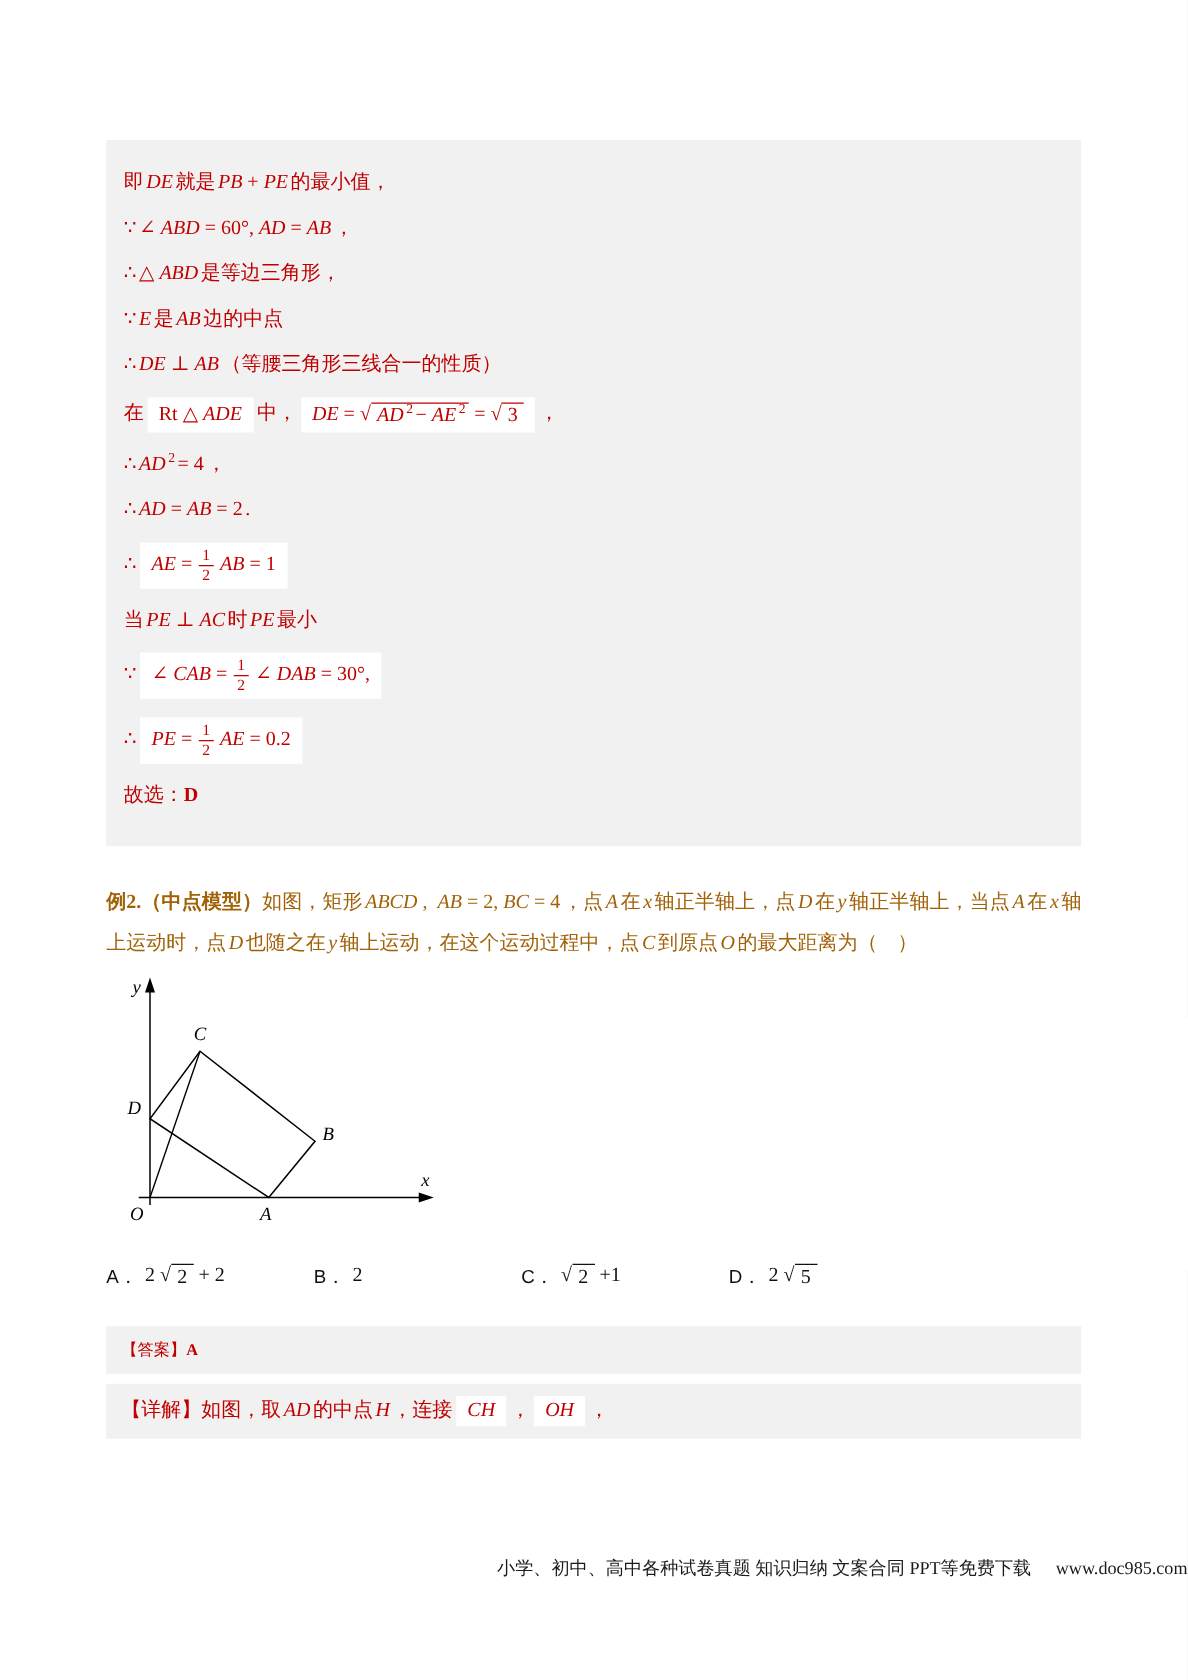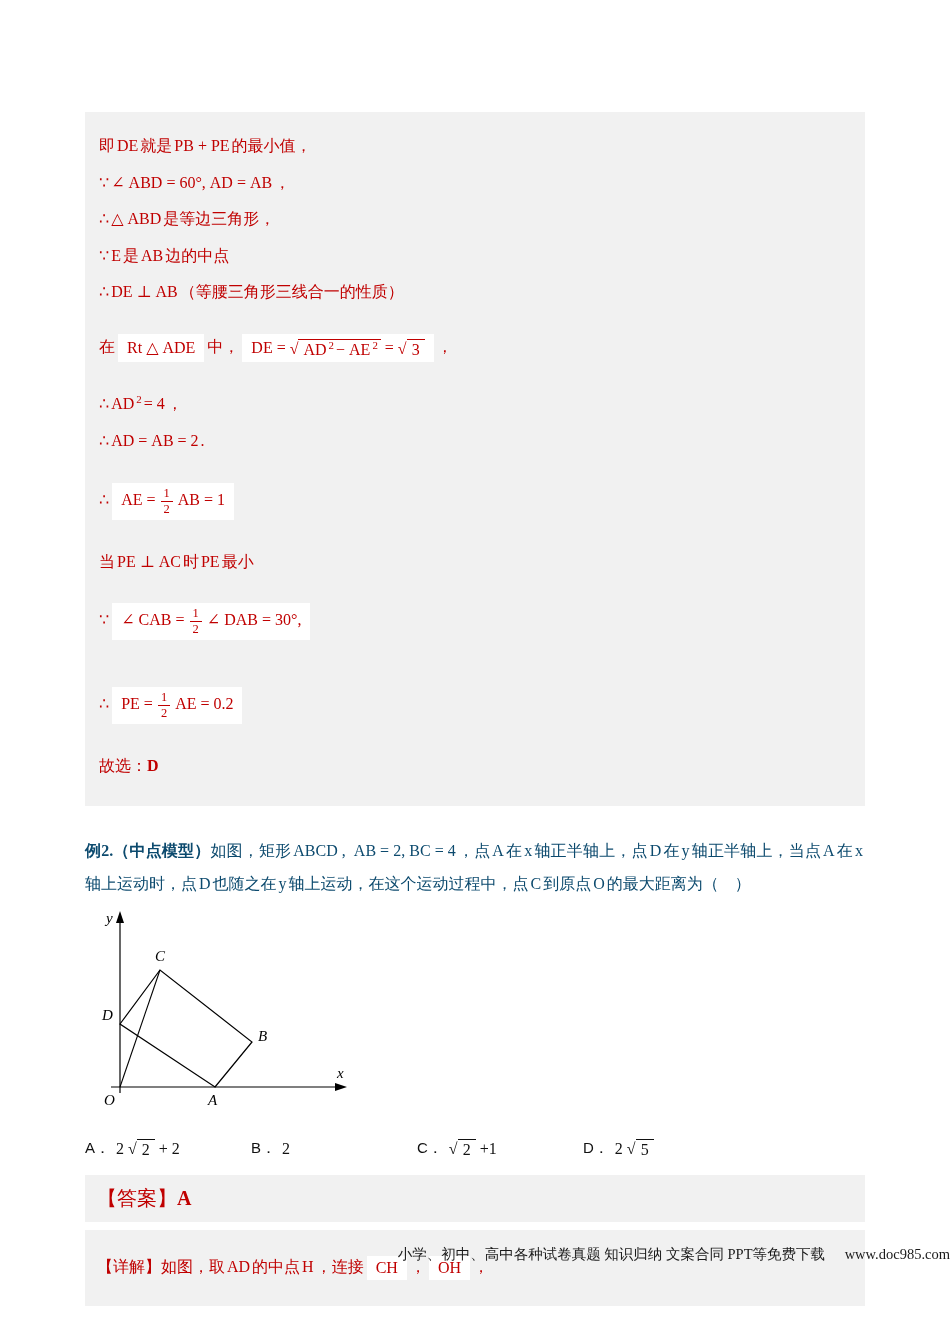--- a/index.html
+++ b/index.html
@@ -7,44 +7,44 @@
   body { margin:0; background:#e8e8e8; font-family:"Liberation Serif","DejaVu Serif",serif; }
   .page { position:relative; width:950px; height:1344px; margin:0 auto; background:#ffffff; overflow:hidden; }
 
   .gray-block { background:var(--gray); margin-left:85px; margin-right:85px; }
 
   .proof { margin-top:112px; padding:8px 12px 14px; }
   .proof-line { margin:15px 2px; color:var(--red); font-size:16px; line-height:1.35; }
 
   .cn { }
   .op { padding:0 2px; }
-  .m  { padding:0 2px; }
+  .m  { font-style:italic; padding:0 2px; }
   .bold { font-weight:bold; }
   .sup { font-size:0.68em; vertical-align:super; line-height:0; }
 
-  .eqbox { background:#ffffff; padding:3px 7px; margin:16px 3px; display:inline-block; vertical-align:middle; }
+  .eqbox { background:#ffffff; padding:3px 7px; margin:0 3px; display:inline-block; vertical-align:middle; }
 
   .frac { display:inline-flex; flex-direction:column; vertical-align:middle; font-size:0.78em; line-height:1.2; text-align:center; margin:0 3px; }
   .frac .num { border-bottom:1px solid currentColor; padding:0 3px; }
   .frac .den { padding:0 3px; }
 
   .sqrt { display:inline-flex; align-items:stretch; vertical-align:middle; margin:0 2px; }
   .rad { line-height:1.2; }
   .radicand { border-top:1.2px solid currentColor; padding:0 3px; line-height:1.2; }
 
-  .problem { margin:28px 85px 6px; font-size:16px; line-height:2.1; color:#0c4a6e; text-align:justify; }
+  .problem { margin:28px 85px 6px; font-size:16px; line-height:2.1; color:#a16207; text-align:justify; }
 
   .diagram { margin:6px 0 0 85px; }
 
   .options { display:flex; margin:16px 85px 0; font-size:16px; color:#111; }
   .option { width:166px; display:flex; align-items:center; }
   .option-label { margin-right:4px; font-family:"Liberation Sans","DejaVu Sans",sans-serif; font-size:15px; }
   .option-formula { display:inline-flex; align-items:center; }
 
-  .answer-block { margin-top:16px; padding:10px 12px; color:var(--red); font-size:20px; }
+  .answer-block { margin-top:30px; padding:10px 12px; color:var(--red); font-size:13px; }
   .detail-block { margin-top:8px; padding:10px 12px; color:var(--red); font-size:16px; }
 
   .page-footer { position:absolute; left:0; right:0; bottom:80px; text-align:right; font-size:14.5px; color:#1a1a1a; }
   .page-footer .url { margin-left:16px; }
 
   svg text { font-family:"Liberation Serif","DejaVu Serif",serif; font-size:15px; font-style:italic; fill:#000; }
 </style>
 </head>
 <body>
 

